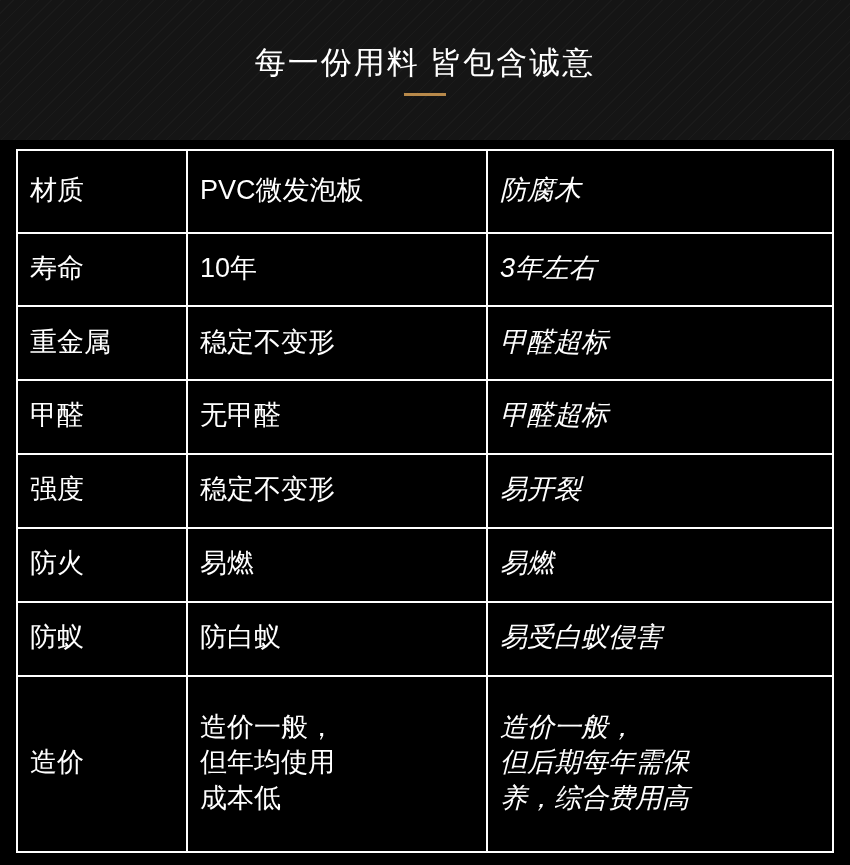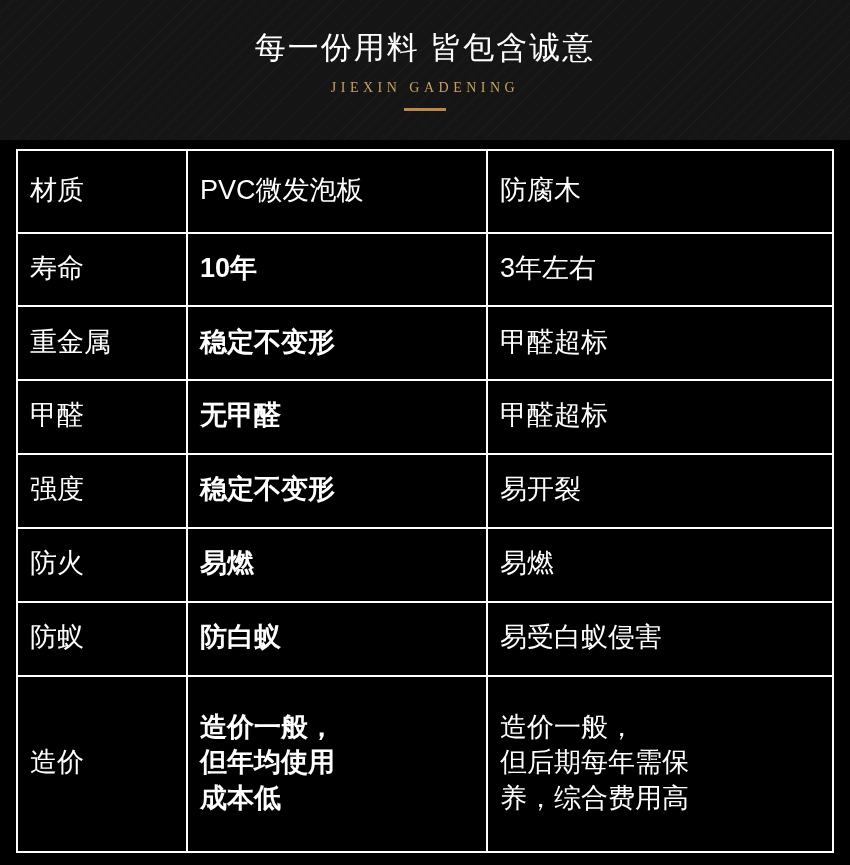--- a/index.html
+++ b/index.html
@@ -70,37 +70,36 @@
     border: 2px solid #ffffff;
     vertical-align: middle;
     padding: 6px 10px 8px 12px;
     color: #ffffff;
     font-size: 27px;
     line-height: 1.32;
     white-space: pre-line;
   }
   td.col-label { width: 170px; }
   td.col-a { width: 300px; border-radius: 24px; }
-  td.col-b { width: auto; }
+  td.col-b { width: auto; font-style: italic; }
 
-  td.hl { color: #ee1c1c; font-weight: bold; }
+  td.hl { color: #ee1c1c; font-weight: normal; }
   td.plain { color: #f2f2f2; }
   td.label { color: #ffffff; }
 
   
   tr.r0 td { padding-top: 10px; padding-bottom: 10px; }
 </style>
 </head>
 <body>
 
 <div class="page">
 
   <div class="banner">
     <div class="banner-title">每一份用料 皆包含诚意</div>
-    <div class="banner-sub">JIEXIN GADENING</div>
     <div class="banner-rule"></div>
   </div>
 
   <div class="table-wrap">
     <table class="compare">
       <tbody id="tbody">
           <tr class="r0">
             <td class="col-label label">材质</td>
             <td class="col-a plain">PVC微发泡板</td>
             <td class="col-b plain">防腐木</td>

